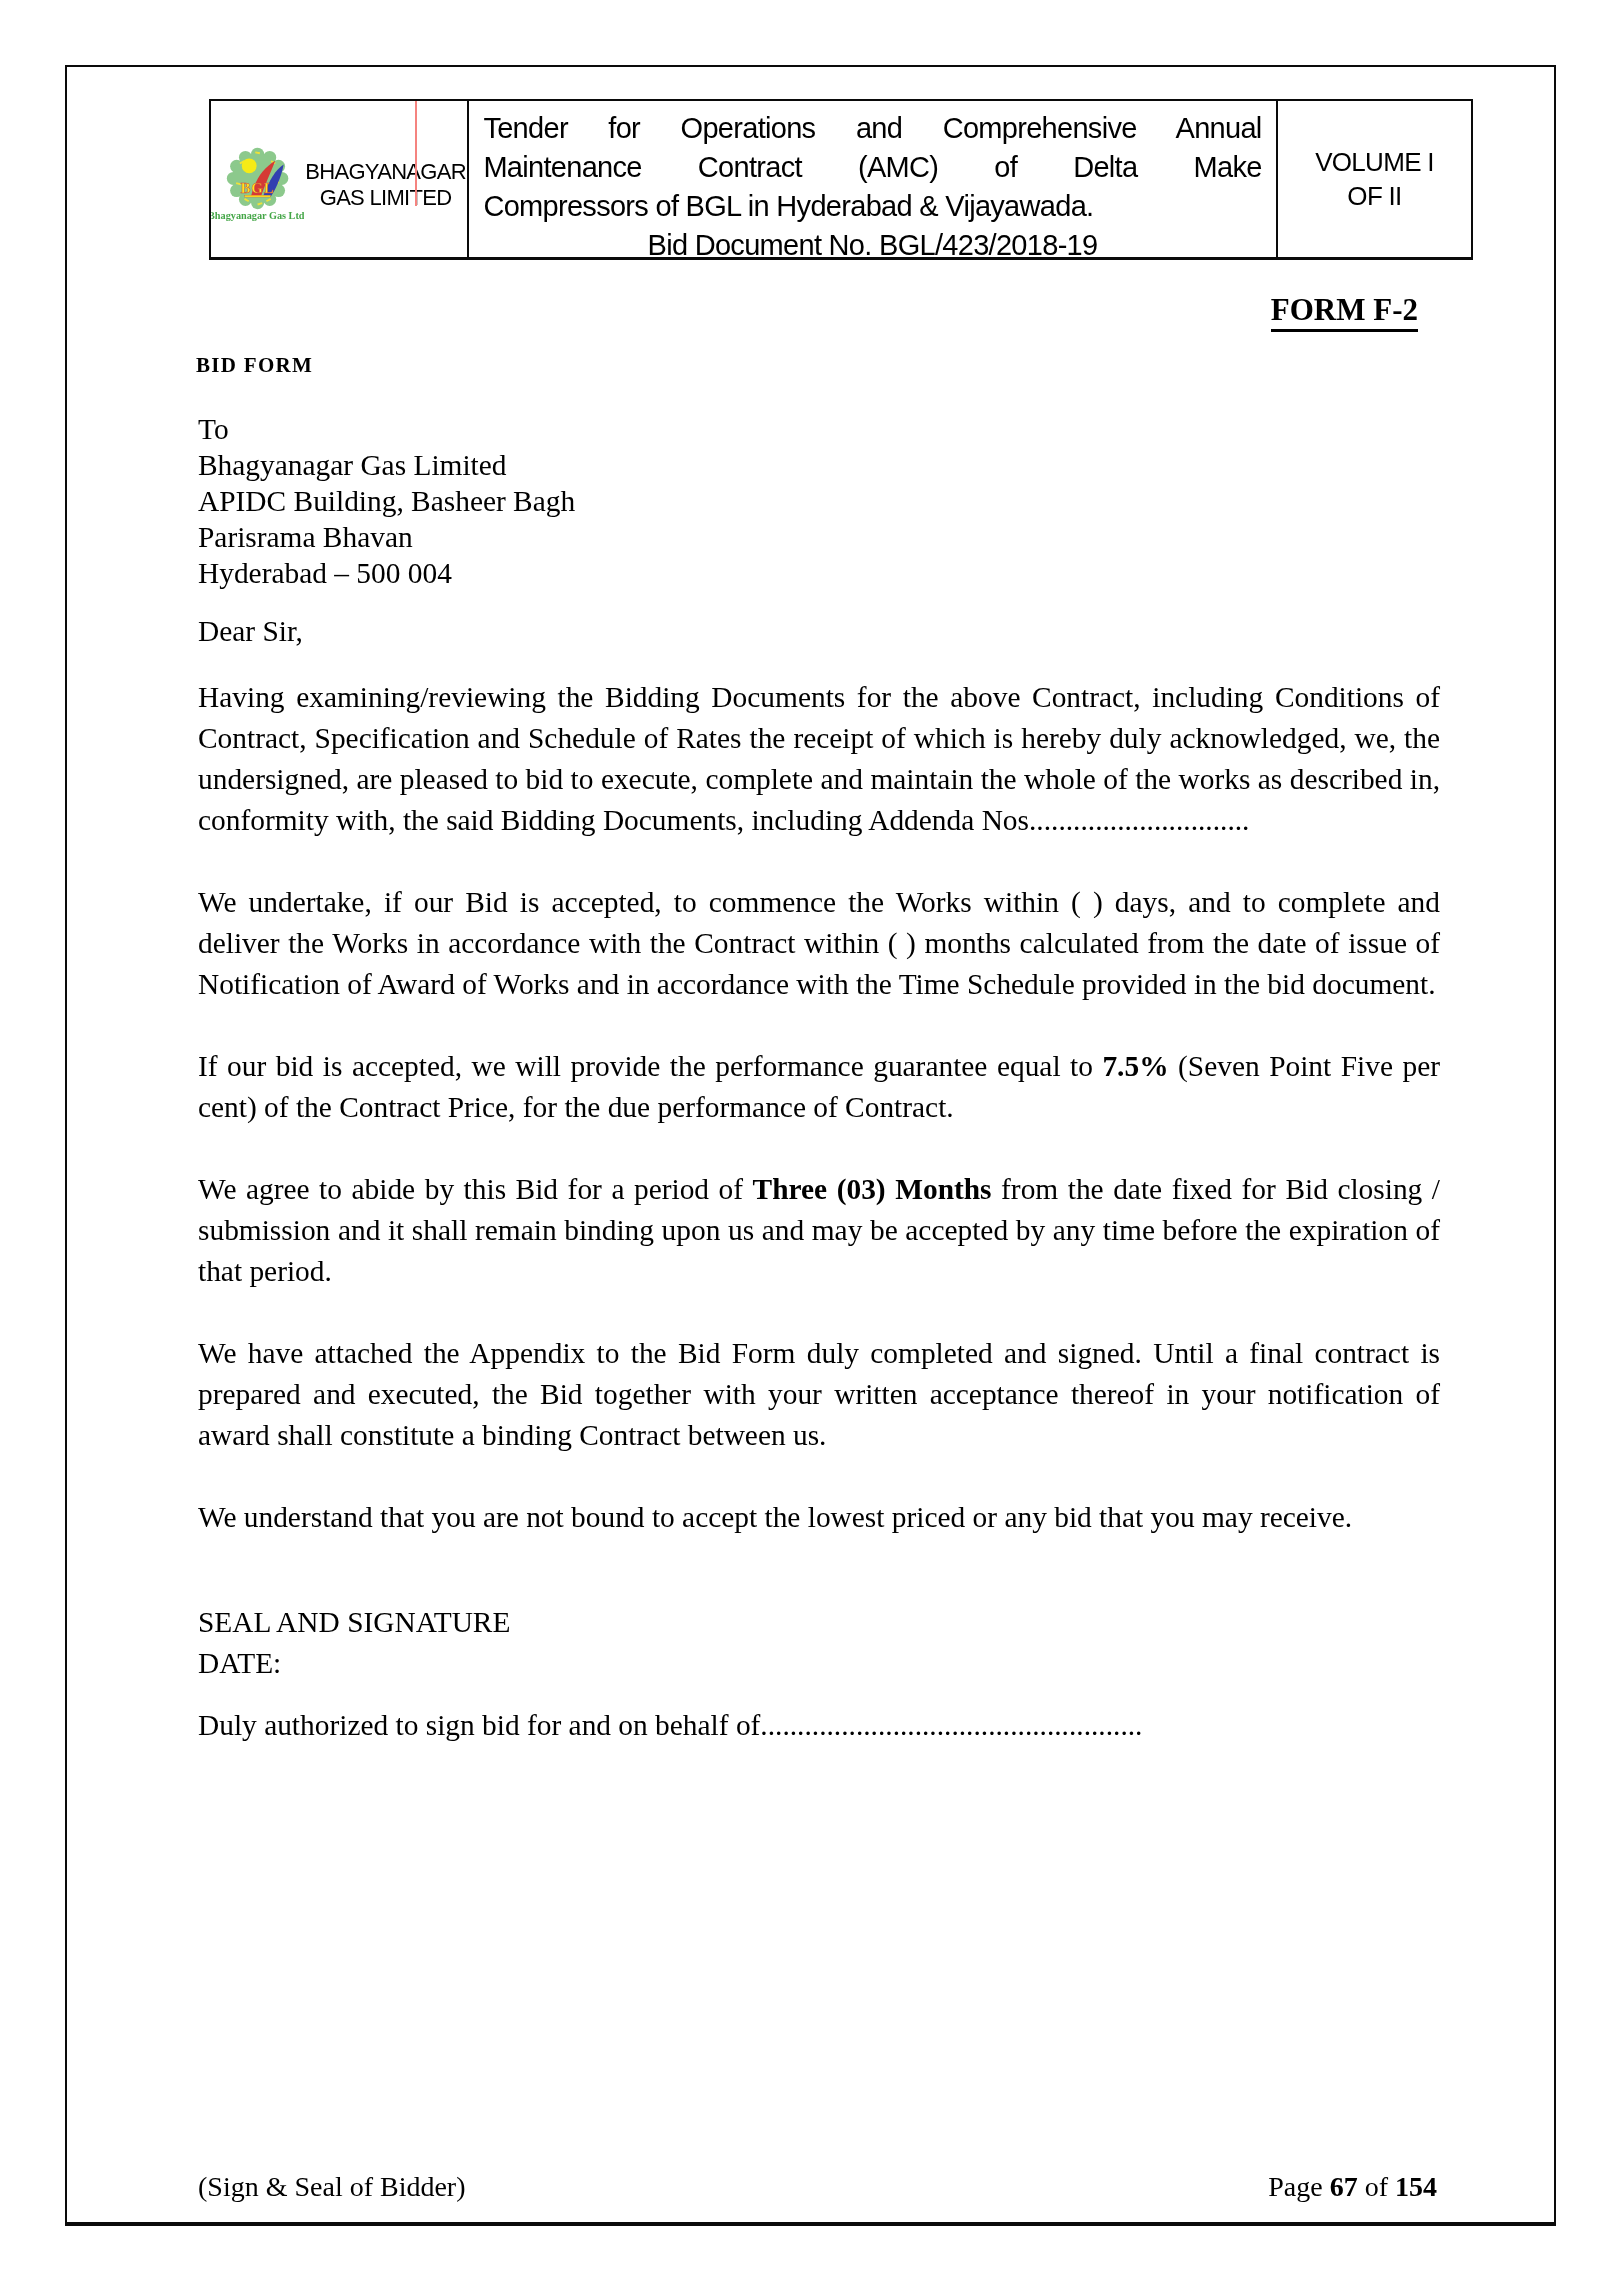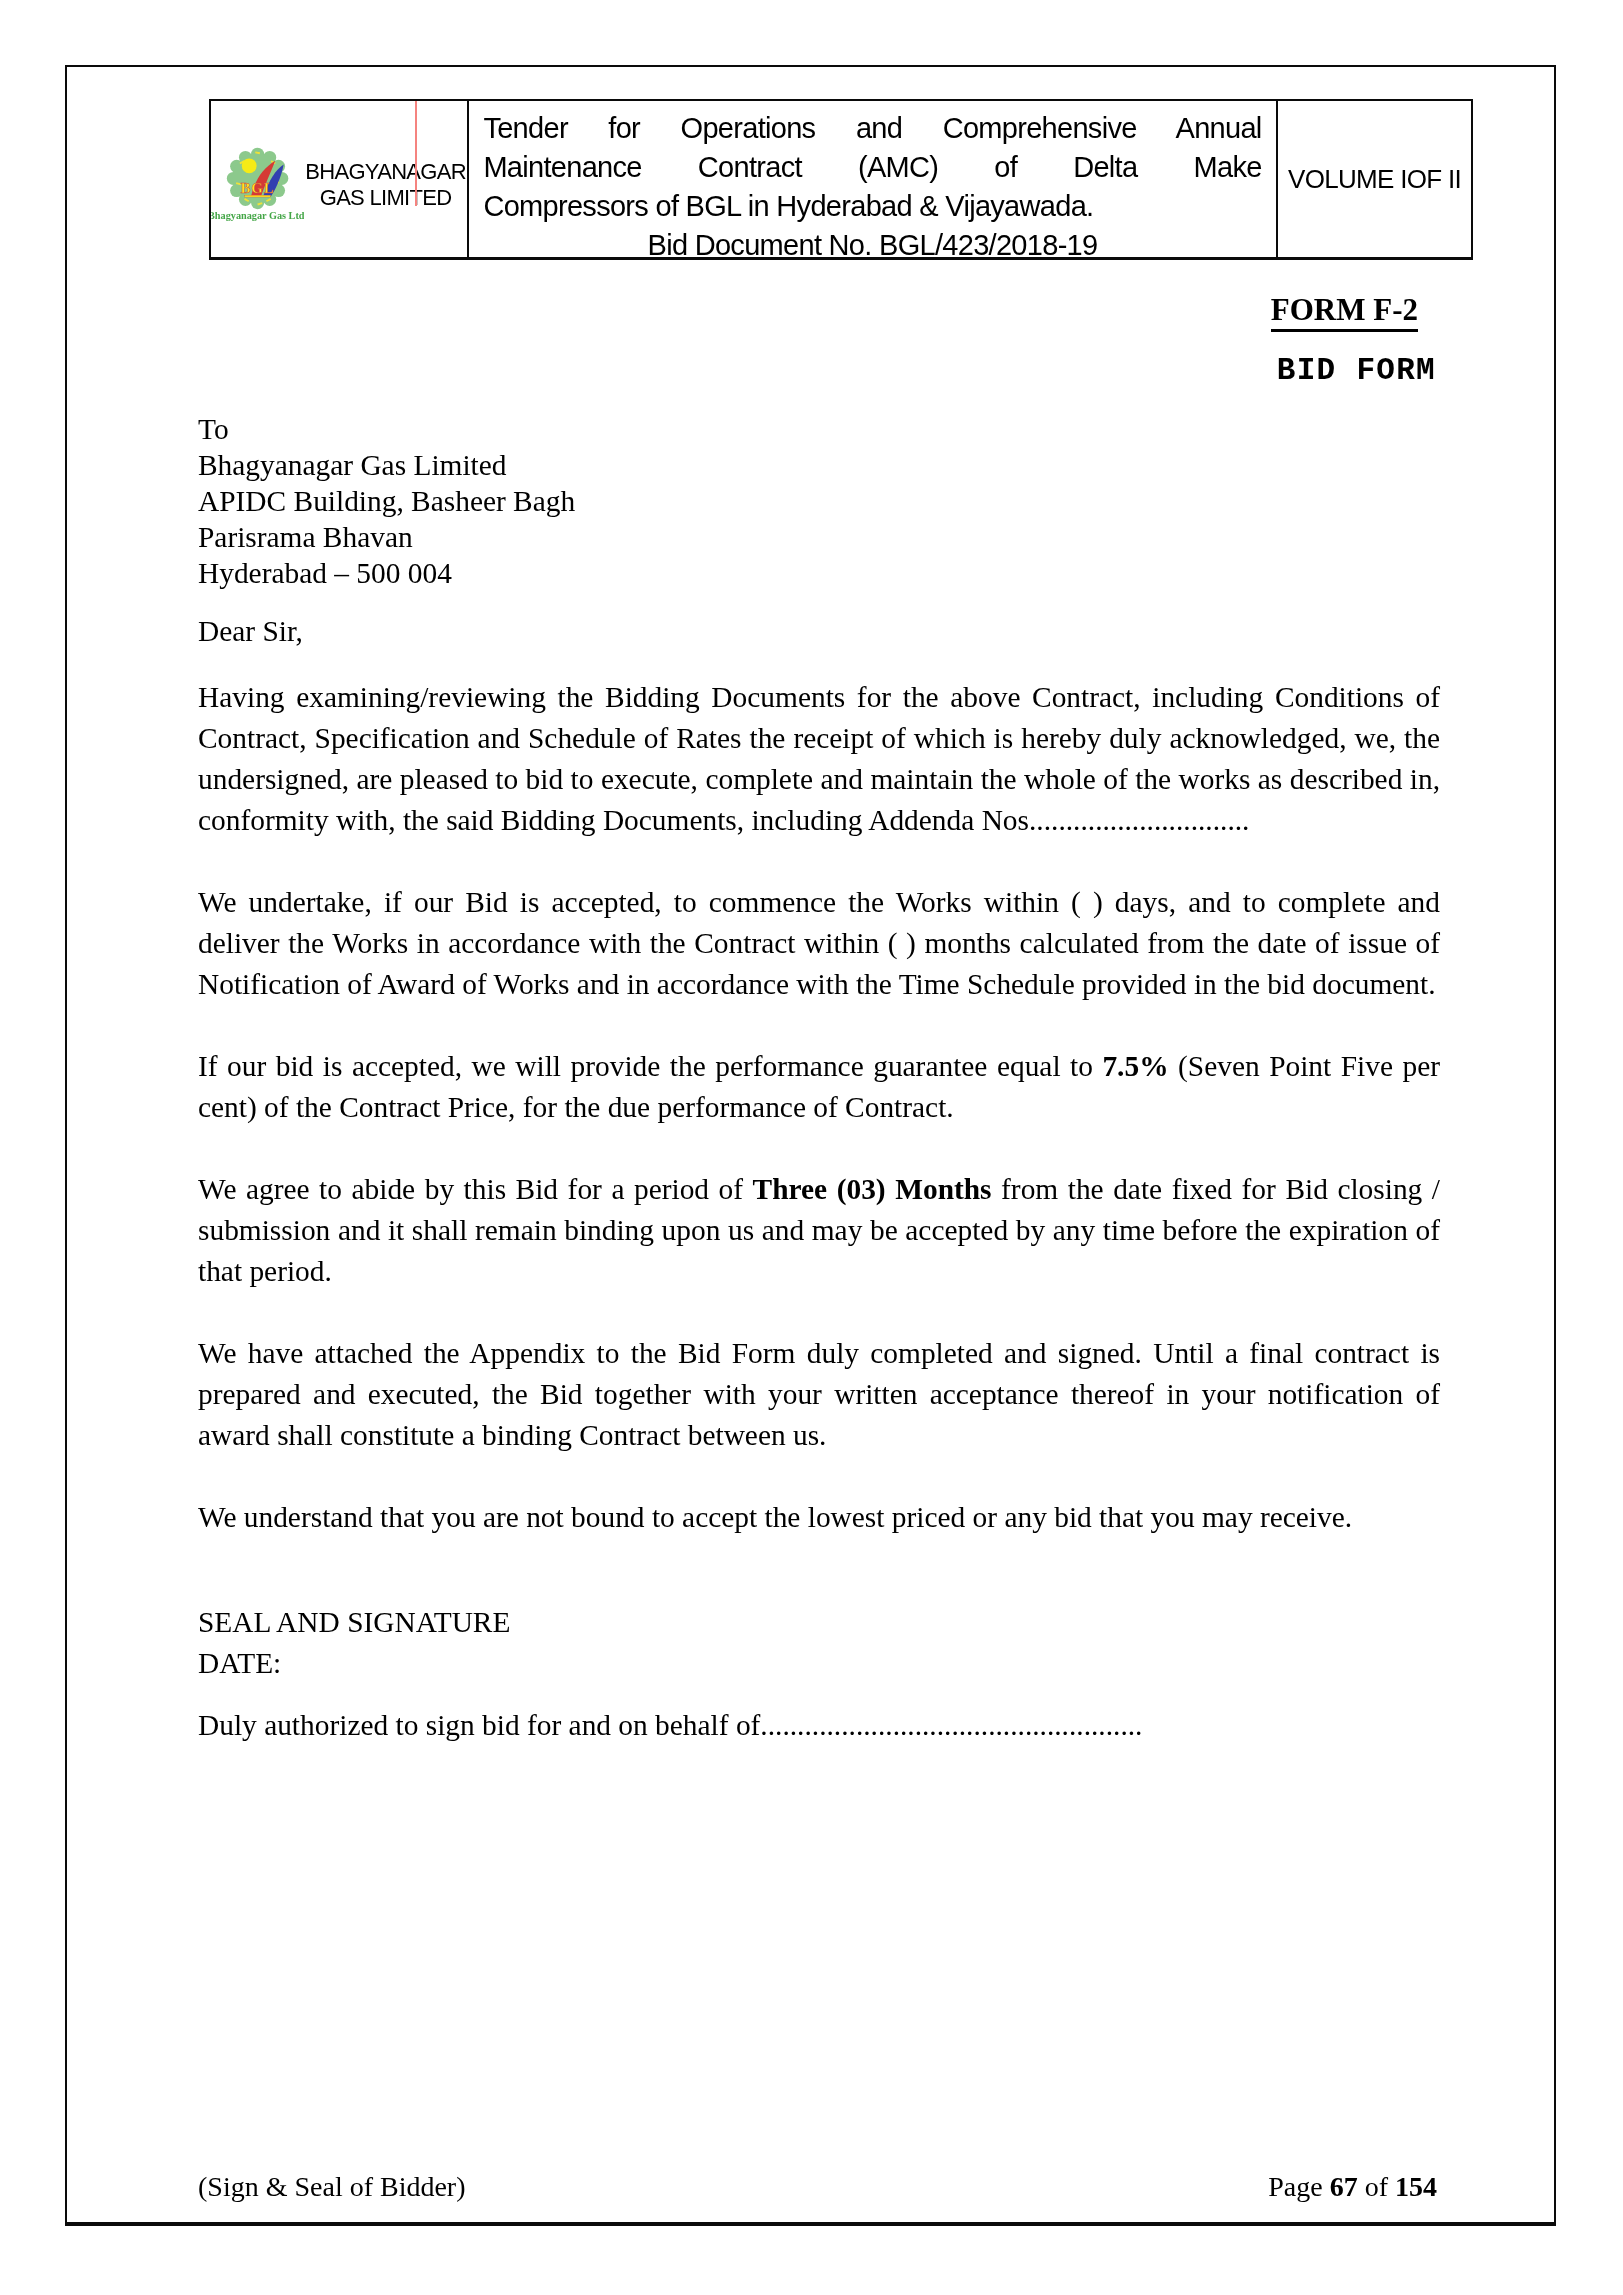--- a/index.html
+++ b/index.html
@@ -52,40 +52,39 @@
     padding:7.9px 14.4px 0;
     font-family:"Liberation Sans", sans-serif;
     font-size:29px; line-height:39px;
     letter-spacing:-0.7px;
   }
   .t-just { text-align:justify; text-align-last:justify; }
   .t-left { text-align:left; }
   .t-center { text-align:center; }
   .volume-cell {
     width:193px;
-    display:flex; flex-direction:row;
+    display:flex; flex-direction:column;
     justify-content:center; align-items:center;
     font-family:"Liberation Sans", sans-serif;
     font-size:26px; line-height:34px;
     letter-spacing:-0.7px;
     text-align:center;
   }
   
   .form-number-row {
     position:absolute; top:292px; left:178px; width:1240px;
     text-align:right;
     font-size:31px; font-weight:bold;
   }
   .form-number-row span { border-bottom:3.3px solid #000; padding-bottom:2px; }
   .form-title-row {
     position:absolute; top:353px; left:196px; width:1240px;
-    text-align:right;
-    font-size:31px; font-weight:bold;
+    text-align:left;
+    font-size:21px; font-weight:bold;
     letter-spacing:1.3px;
-    font-family:Liberation Mono, monospace;
   }
   
   .letter {
     position:absolute; left:198px; top:411px; width:1242px;
     font-size:29.4px;
   }
   .addr-line { line-height:36px; }
   .salutation { line-height:36px; margin-top:22px; }
   .para {
     text-align:justify;

